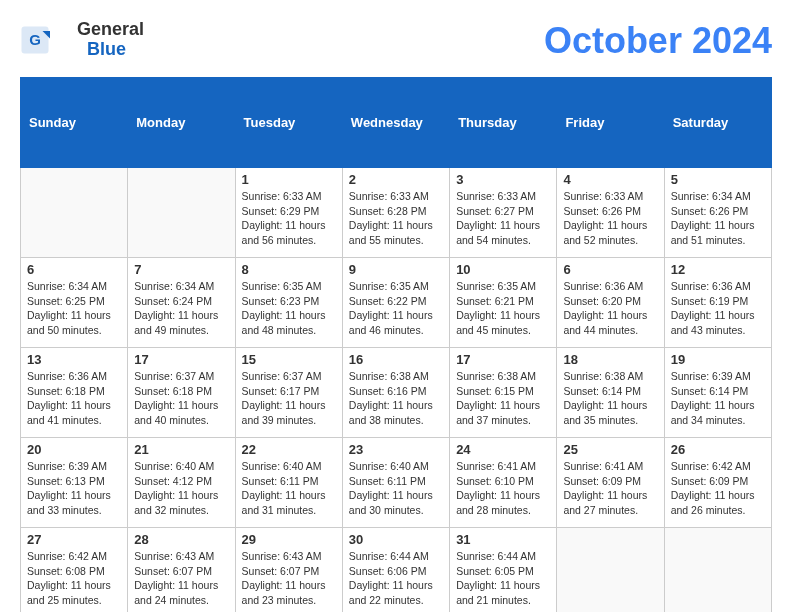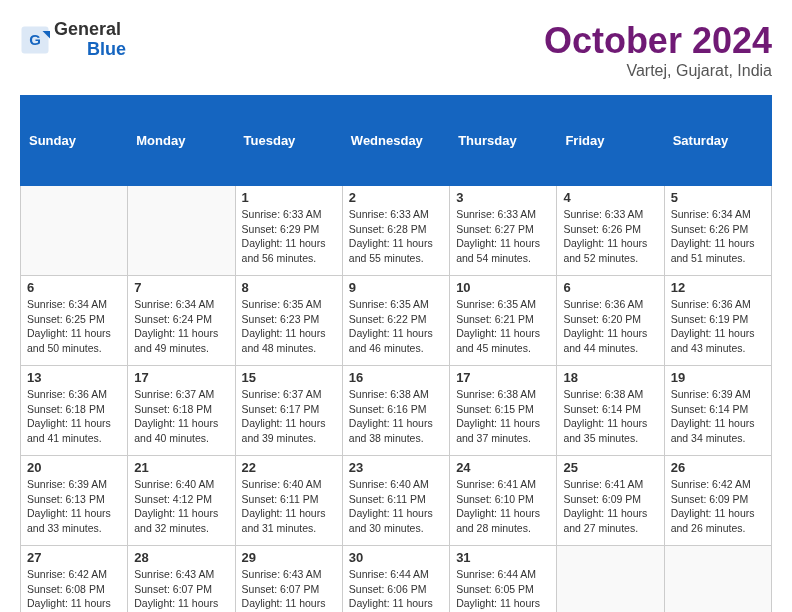--- a/index.html
+++ b/index.html
@@ -20,34 +20,34 @@
       display: flex;
       align-items: center;
     }
     .logo-text {
       display: flex;
       flex-direction: column;
       font-size: 18px;
       font-weight: bold;
       line-height: 1.1;
     }
-    .logo-general { color: #333; }
+    .logo-general { color: #333; margin-left: 23px; }
     .logo-blue { color: #1565c0; margin-left: 33px; }
     .logo-icon {
       width: 30px;
       height: 30px;
       margin-right: 4px;
     }
     .title-area {
       text-align: right;
     }
     .month-title {
       font-size: 36px;
       font-weight: bold;
-      color: #701a75;
+      color: #3b82f6;
     }
     .location {
       font-size: 16px;
       color: #555;
     }
     .calendar {
       width: 100%;
       border-collapse: collapse;
       border: 1px solid #ccc;
     }
@@ -94,21 +94,20 @@
       <text x="20" y="26" text-anchor="middle" font-size="20" font-weight="bold" fill="#1565c0">G</text>
       <polygon points="30,8 40,8 40,18" fill="#1565c0"></polygon>
     </svg>
     <div class="logo-text">
       <span class="logo-general">General</span>
       <span class="logo-blue">Blue</span>
     </div>
   </div>
   <div class="title-area">
     <div class="month-title">October 2024</div>
-    <div class="location">Vartej, Gujarat, India</div>
   </div>
 </div>
 
 <table class="calendar">
   <thead>
     <tr>
     <th>Sunday</th>
         <th>Monday</th>
         <th>Tuesday</th>
         <th>Wednesday</th>

